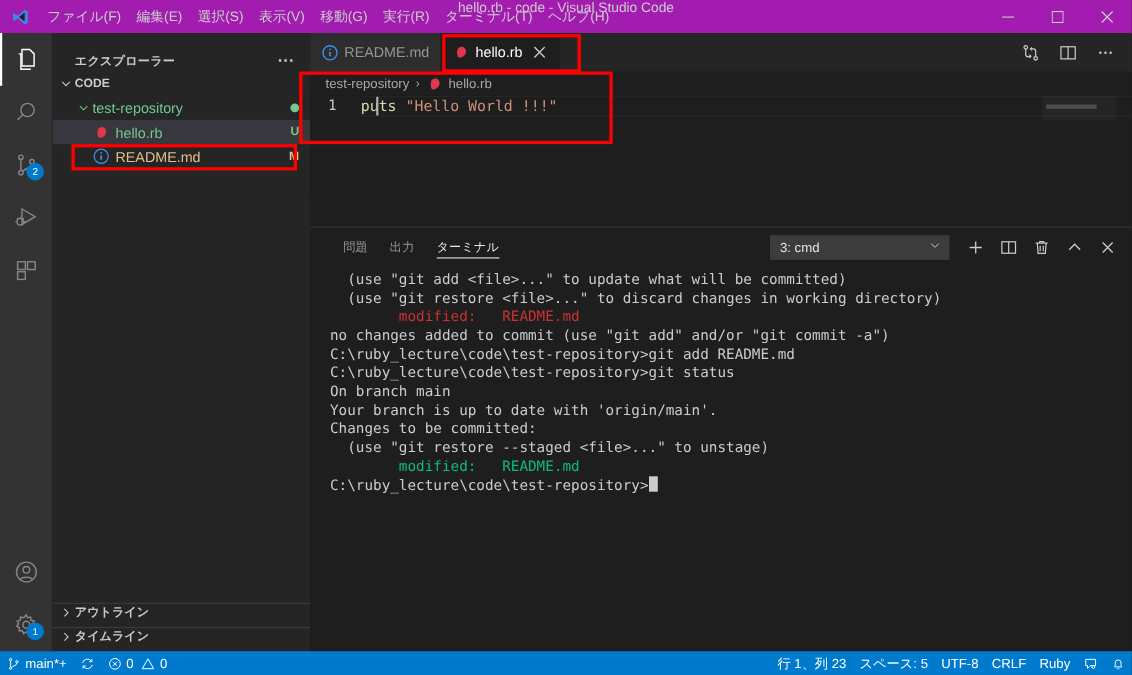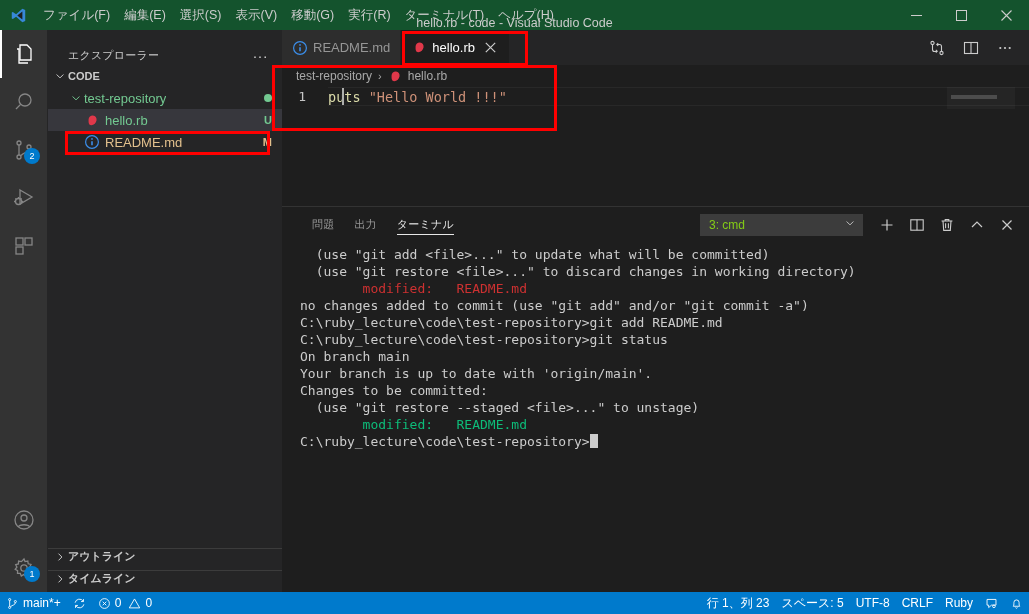--- a/index.html
+++ b/index.html
@@ -7,22 +7,22 @@
     width: 1029px; height: 614px;
     overflow: hidden;
     background: #1e1e1e;
     font-family: "Liberation Sans", sans-serif;
     -webkit-font-smoothing: antialiased;
   }
   #app { position: relative; width: 1029px; height: 614px; display: flex; flex-direction: column; }
 
   
   .titlebar {
-    height: 30px; background: #14532d; color: #cccccc;
-    display: flex; align-items: flex-end; flex: 0 0 30px;
+    height: 30px; background: #a21caf; color: #cccccc;
+    display: flex; align-items: flex-start; flex: 0 0 30px;
     position: relative; font-size: 12px;
   }
   .vsc-logo { width: 36px; height: 30px; display: flex; align-items: center; justify-content: center; }
   .vsc-logo svg { width: 17px; height: 17px; }
   .menu { display: flex; align-items: center; height: 30px; }
   .menu-item {
     padding: 0 7px; height: 30px; line-height: 30px;
     font-size: 12.5px; color: #cccccc; white-space: nowrap; cursor: default;
   }
   .win-title {
@@ -60,21 +60,21 @@
     padding: 0 4px; font-family: "Liberation Sans", sans-serif;
   }
 
   
   .sidebar {
     width: 234px; flex: 0 0 234px; background: #252526;
     display: flex; flex-direction: column; color: #cccccc;
   }
   .sb-header {
     height: 35px; display: flex; align-items: center; padding: 16px 8px 0 20px;
-    font-size: 11px; letter-spacing: .2px; color: #cccccc;
+    font-size: 11px; letter-spacing: .2px; color: #cccccc; font-weight: bold;
   }
   .sb-header .t { flex: 1 1 auto; }
   .sb-dots { color: #cccccc; font-size: 15px; line-height: 10px; padding: 0 6px; }
   .sb-section {
     height: 22px; display: flex; align-items: center;
     font-size: 11px; font-weight: bold; color: #cccccc; padding-left: 4px;
   }
   .twisty {
     width: 16px; height: 16px; display: inline-flex; align-items: center; justify-content: center;
     color: #cccccc; flex: 0 0 16px;
@@ -146,21 +146,21 @@
     font-size: 11px; color: #969696; padding: 0 10px; height: 35px;
     display: flex; align-items: center; position: relative; letter-spacing: .2px;
   }
   .ptab.active { color: #e7e7e7; }
   .ptab.active::after {
     content: ""; position: absolute; left: 10px; right: 10px; bottom: 7px; height: 1px; background: #e7e7e7;
   }
   .panel-actions { margin-left: auto; display: flex; align-items: center; gap: 2px; }
   .term-select {
     width: 163px; height: 22px; background: #3c3c3c; border: 1px solid #3c3c3c;
-    color: #84cc16; font-size: 12px; display: flex; align-items: center;
+    color: #e5e5e5; font-size: 12px; display: flex; align-items: center;
     padding: 0 6px 0 8px; margin-right: 8px;
   }
   .term-select .val { flex: 1 1 auto; }
   .term-select svg { width: 12px; height: 12px; color: #cccccc; }
   .p-btn { width: 28px; height: 28px; display: flex; align-items: center; justify-content: center; color: #cccccc; }
   .p-btn svg { width: 16px; height: 16px; }
   .terminal {
     flex: 1 1 auto; padding: 4px 0 0 18px; overflow: hidden;
     font-family: "DejaVu Sans Mono", monospace; font-size: 13px; line-height: 17px;
     color: #cccccc; white-space: pre;

